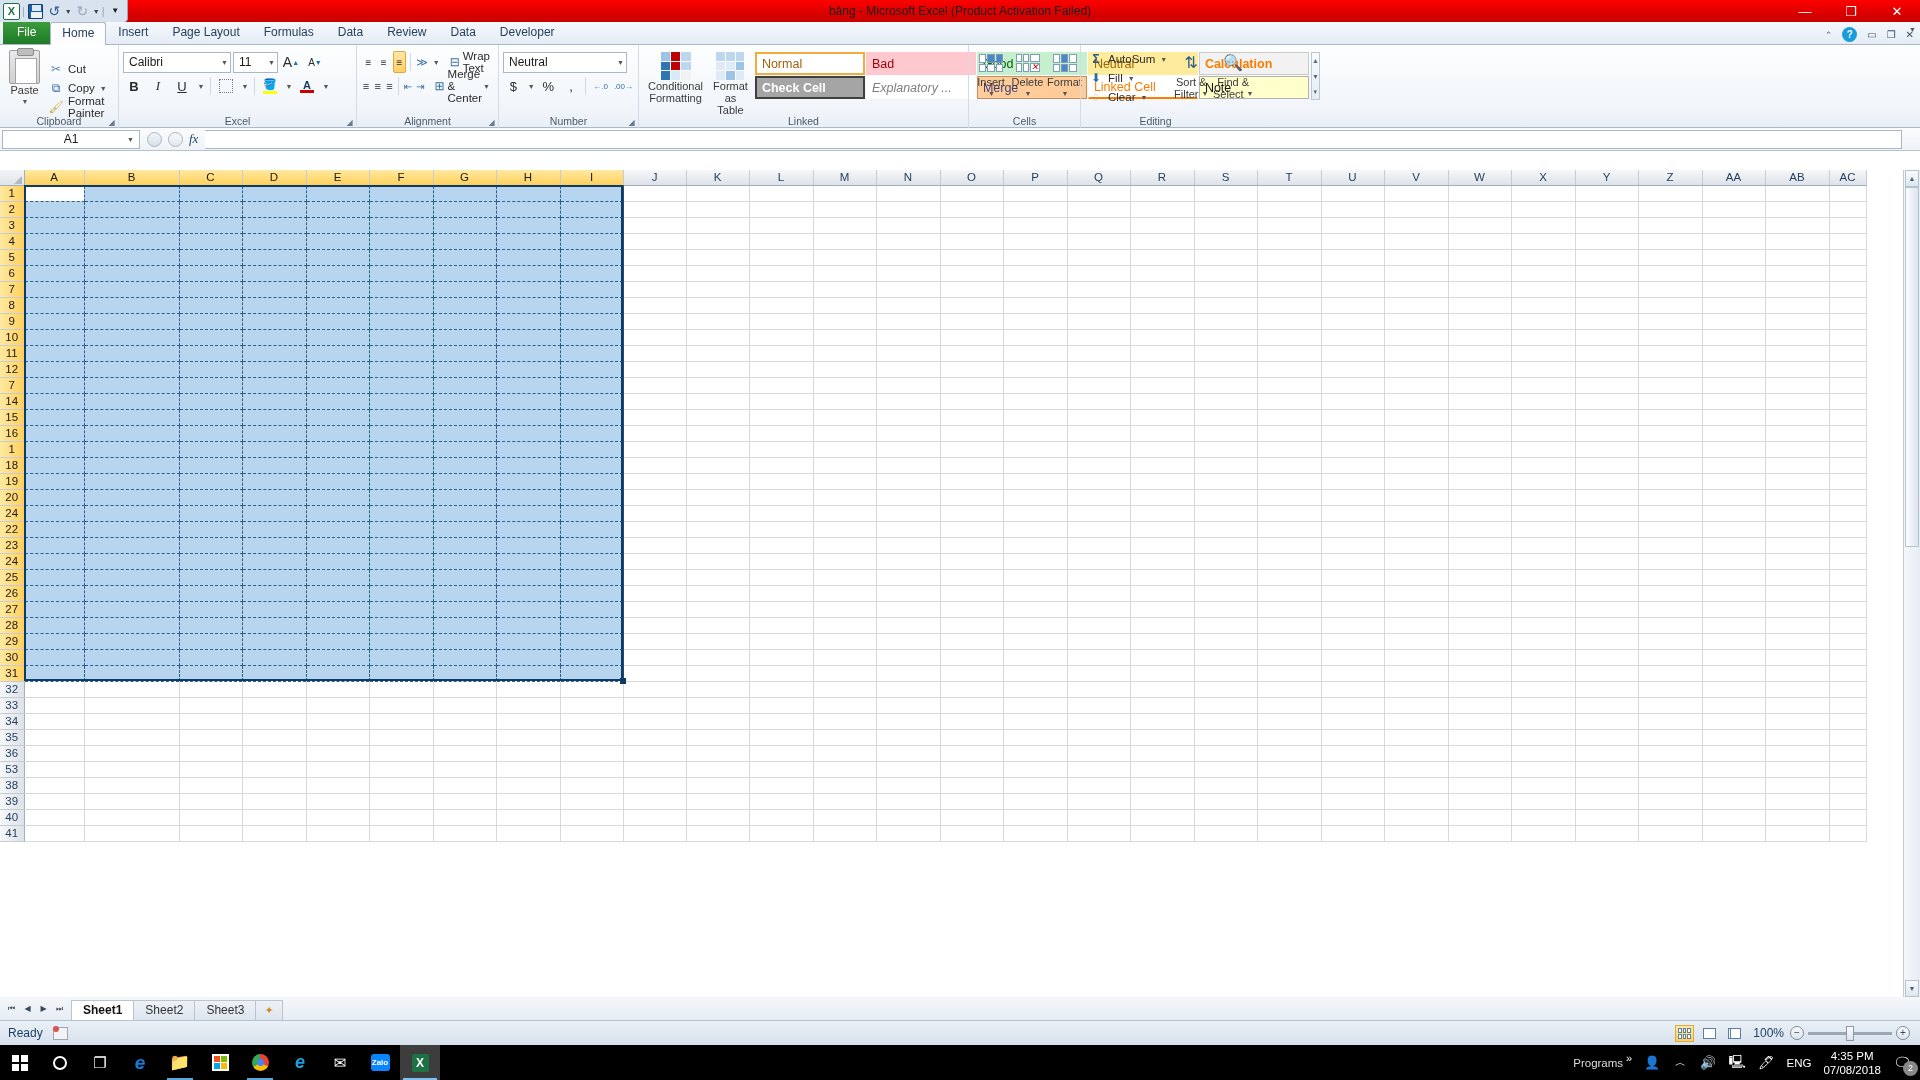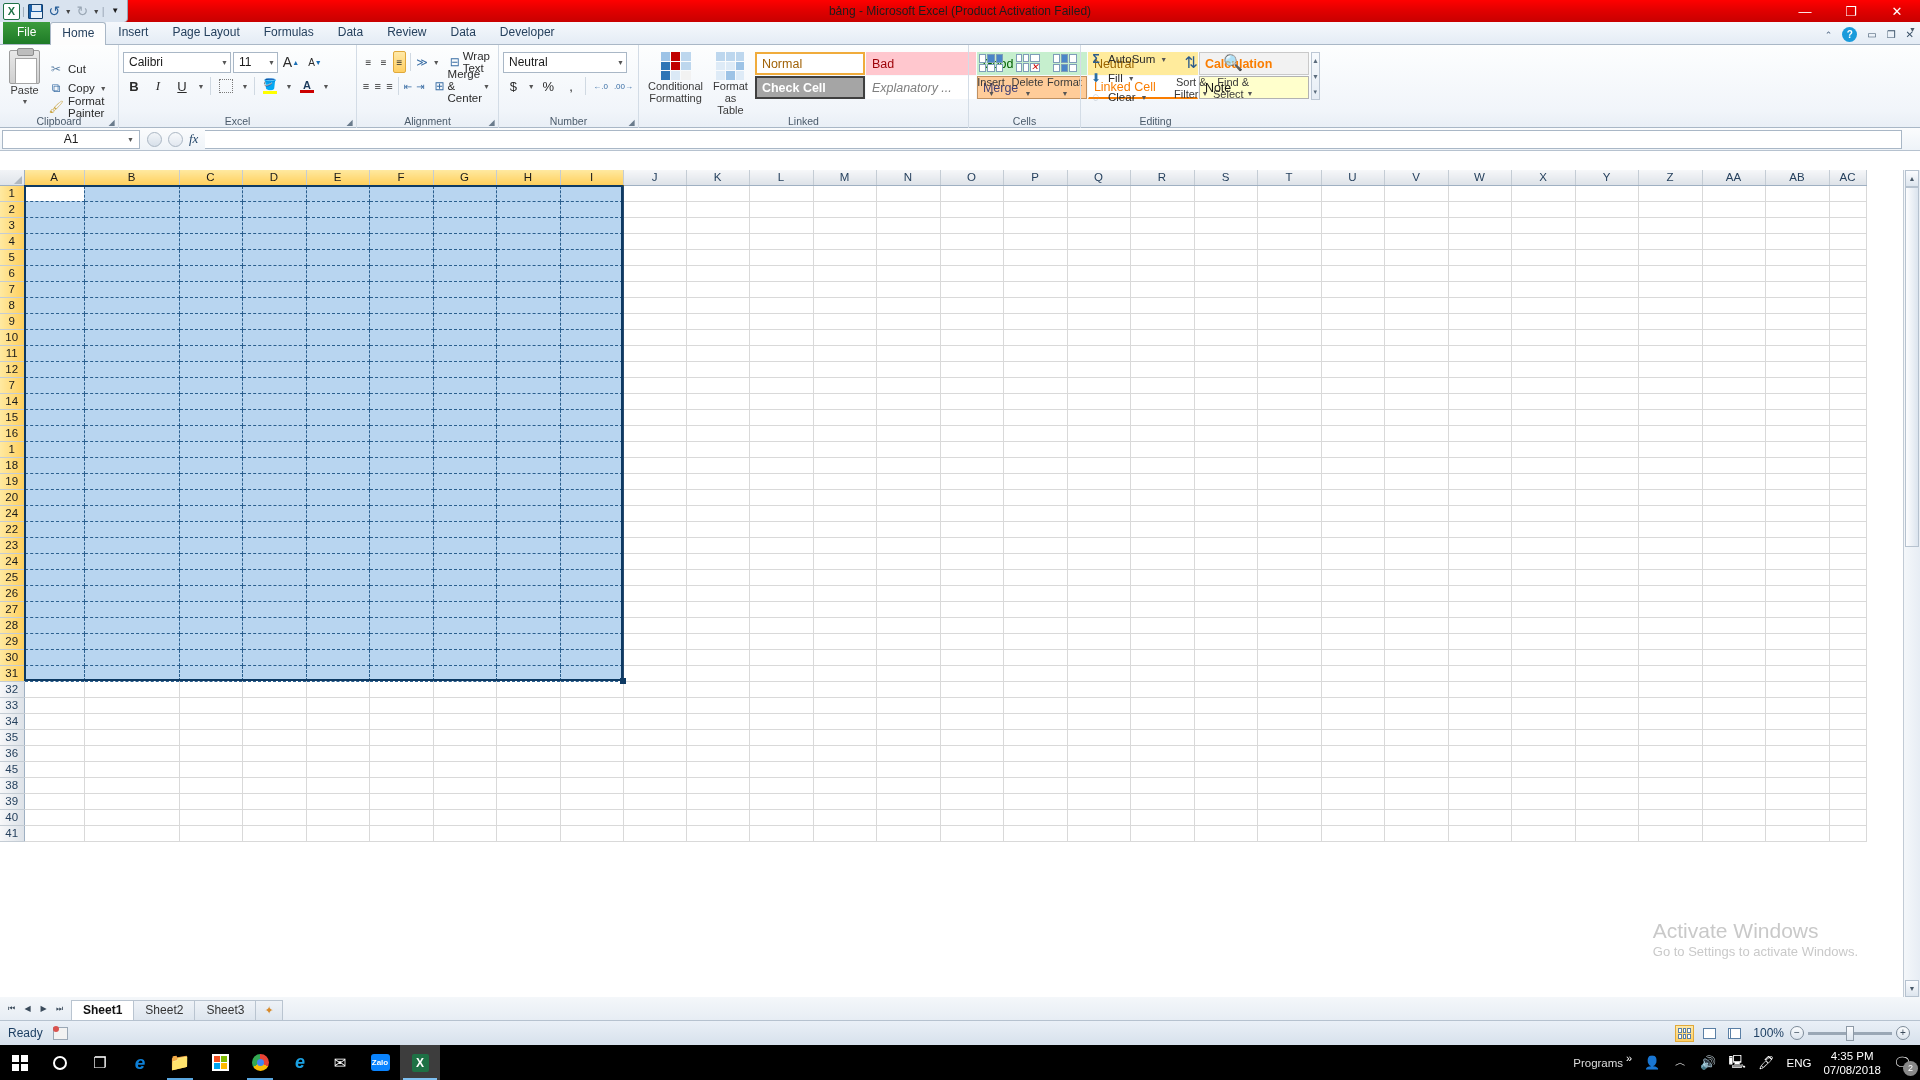--- a/index.html
+++ b/index.html
@@ -1763,21 +1763,21 @@
             <td class="cell" style="width: 64px;"></td>
             <td class="cell" style="width: 63px;"></td>
             <td class="cell" style="width: 64px;"></td>
             <td class="cell" style="width: 63px;"></td>
             <td class="cell" style="width: 64px;"></td>
             <td class="cell" style="width: 63px;"></td>
             <td class="cell" style="width: 64px;"></td>
             <td class="cell" style="width: 37px;"></td>
           </tr>
           <tr>
-            <th class="rh">45</th>
+            <th class="rh">53</th>
             <td class="cell" style="width: 60px;"></td>
             <td class="cell" style="width: 95px;"></td>
             <td class="cell" style="width: 63px;"></td>
             <td class="cell" style="width: 64px;"></td>
             <td class="cell" style="width: 63px;"></td>
             <td class="cell" style="width: 64px;"></td>
             <td class="cell" style="width: 63px;"></td>
             <td class="cell" style="width: 64px;"></td>
             <td class="cell" style="width: 63px;"></td>
             <td class="cell" style="width: 63px;"></td>
@@ -1928,24 +1928,20 @@
             <td class="cell" style="width: 63px;"></td>
             <td class="cell" style="width: 64px;"></td>
             <td class="cell" style="width: 37px;"></td>
           </tr>
         </tbody>
     </table>
     <div id="selbox" style="left: 24px; top: 15px; width: 599px; height: 496px;"></div>
     <div id="fillhandle" style="left: 620px; top: 508px;"></div>
   </div>
 
-  <div id="watermark">
-    <div class="w1">Activate Windows</div>
-    <div class="w2">Go to Settings to activate Windows.</div>
-  </div>
 
   <div id="vscroll">
     <div class="sbtn" style="margin:0 1px">▲</div>
     <div class="vthumb" style="height:360px"></div>
     <div style="flex:1"></div>
     <div class="sbtn" style="margin:0 1px">▼</div>
   </div>
 
   <div id="hscroll">
     <div class="sbtn" style="width:17px;margin-left:1px">◀</div>

